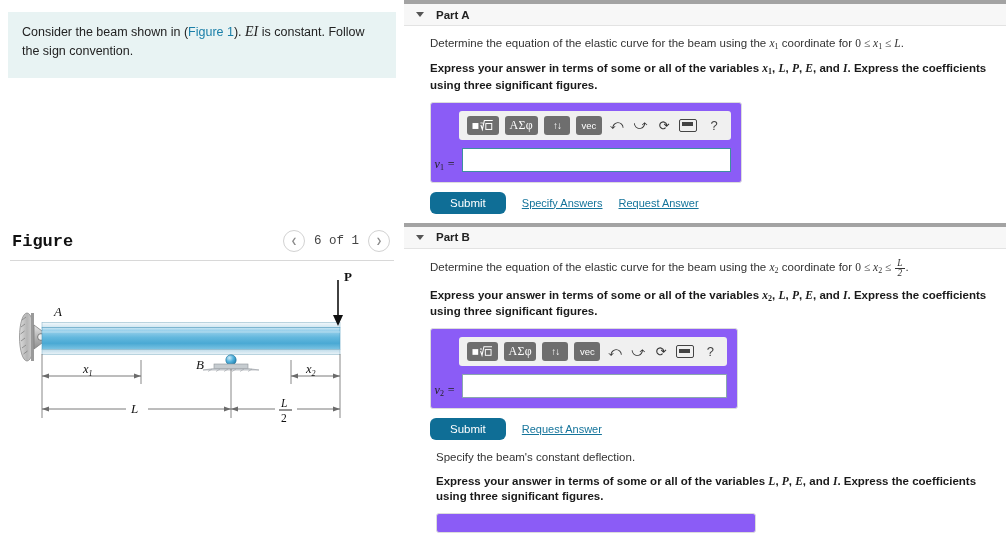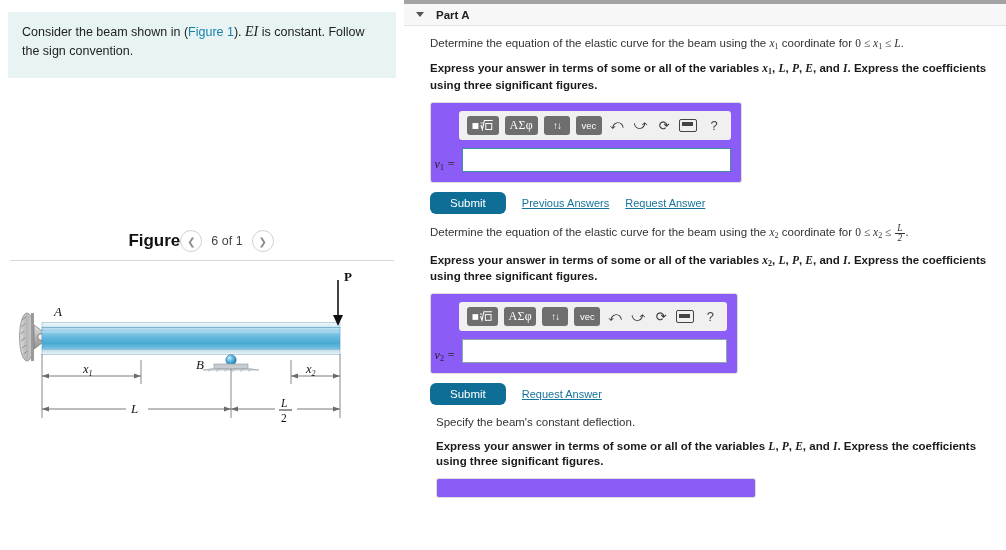--- a/index.html
+++ b/index.html
@@ -20,22 +20,22 @@
     font-size: 12.5px;
     color: #222;
     line-height: 1.45;
     min-height: 44px;
   }
   .prompt-box .link { color: #1a7fa8; }
   .mathit { font-family: "Liberation Serif", serif; font-style: italic; font-size: 14px; }
 
   .figure-header {
     position: absolute; left: 0; top: 222px; width: 404px;
-    display: flex; align-items: center; justify-content: center;
-    padding: 0 14px 0 12px; box-sizing: border-box; height: 38px;
+    display: flex; align-items: center; justify-content: space-between;
+    padding: 0 14px 0 12px; box-sizing: border-box; height: 38px; font-family: Liberation Mono, monospace;
   }
   .figure-title { font-size: 17px; font-weight: bold; color: #111; }
   .fig-nav { display: flex; align-items: center; gap: 9px; }
   .nav-circle {
     width: 20px; height: 20px; border-radius: 50%;
     border: 1px solid #d2d2d2; color: #8a8a8a;
     display: flex; align-items: center; justify-content: center;
     font-size: 10px; background: #fff;
   }
   .fig-count { font-size: 12.5px; color: #444; }
@@ -300,25 +300,29 @@
             </div>
           <div class="micon help">?</div>
         </div>
         <div class="field-row">
           <div class="field-label">v<span class="sub">1</span> =</div>
           <div class="answer-input focused"></div>
         </div>
       </div>
       <div class="submit-row">
         <button class="submit-btn">Submit</button>
-        <span class="sublink">Previous Answers</span>
+        <span class="sublink">Specify Answers</span>
         <span class="sublink">Request Answer</span>
       </div>
     </div>
 
+    <div class="part-header" style="margin-top:9px">
+      <span class="caret"></span>
+      <span class="part-title">Part B</span>
+    </div>
     <div class="part-body">
       <div class="q-line">
         Determine the equation of the elastic curve for the beam using the <span class="it">x<span class="sub">2</span></span> coordinate for <span class="srf">0 ≤ </span><span class="it">x<span class="sub">2</span></span><span class="srf"> ≤ </span><span class="frac"><span class="num">L</span><span class="den">2</span></span>.
       </div>
       <div class="q-line bold">
         Express your answer in terms of some or all of the variables <span class="it">x<span class="sub">2</span></span>, <span class="it">L</span>, <span class="it">P</span>, <span class="it">E</span>, and <span class="it">I</span>. Express the coefficients using three significant figures.
       </div>
       <div class="answer-card" style="width:308px">
         <div class="mathbar">
           <div class="mbtn">

